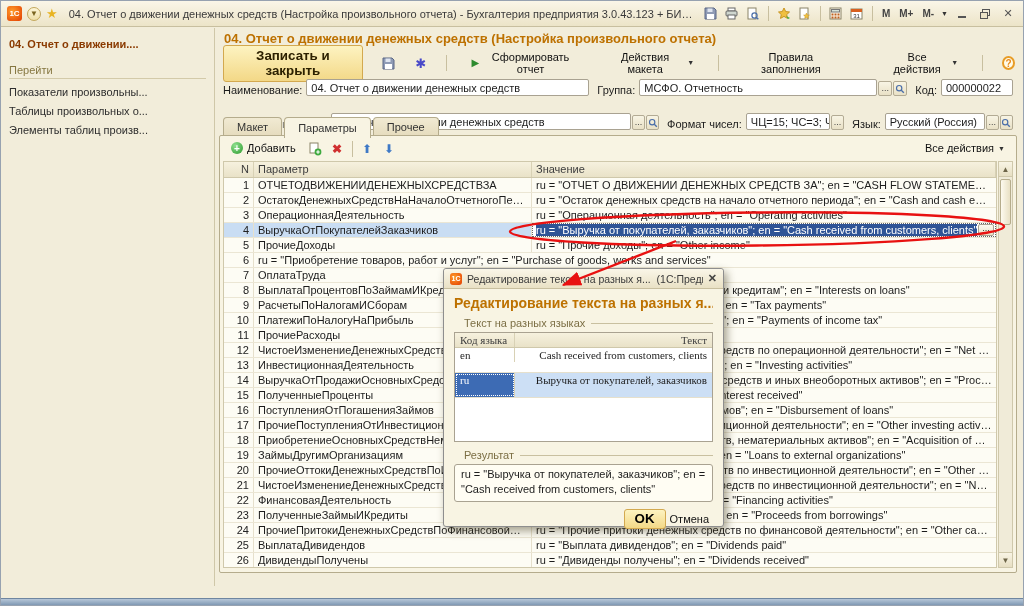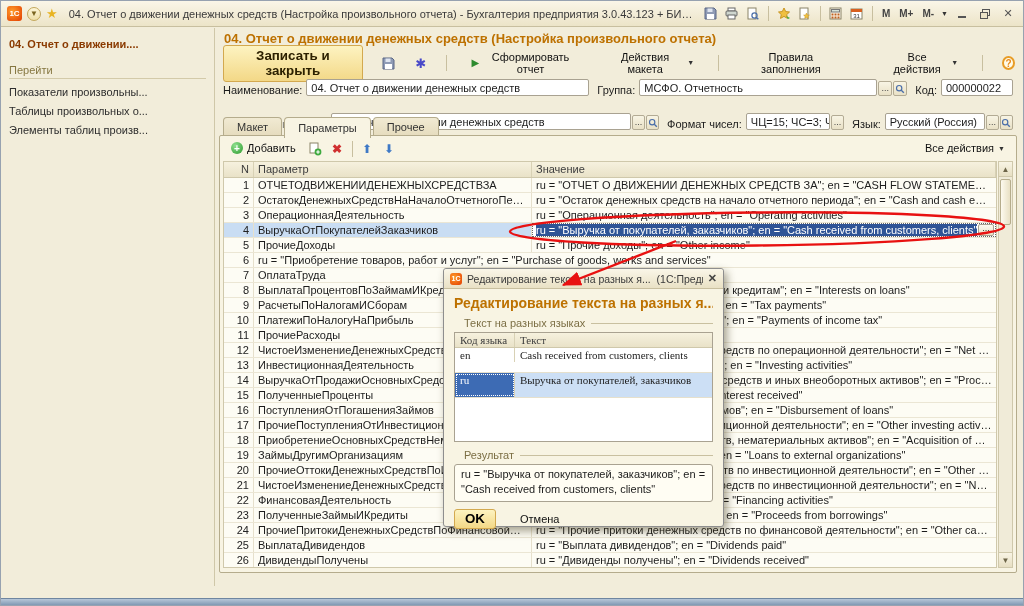--- a/index.html
+++ b/index.html
@@ -96,26 +96,26 @@
   .d-title .txt { flex:1; font-size:10.5px; color:#3a3a3a; white-space:nowrap; overflow:hidden; }
   .d-close { color:#444; font-size:11px; font-weight:bold; }
   .d-body { position:absolute; left:0; right:0; top:20px; bottom:0; padding:4px 10px; }
   .d-head { font-size:14px; font-weight:bold; color:#bd7100; white-space:nowrap; overflow:hidden; margin:2px 0 6px; }
   .grp { display:flex; align-items:center; color:#7c6f45; margin-bottom:3px;margin-left:10px; }
   .grp::after { content:""; flex:1; border-top:1px solid #c9c0a0; margin-left:6px; }
   .d-table { height:110px; border:1px solid #a9a291; background:#fff; margin-bottom:7px; overflow:hidden; }
   .d-thead { display:flex; height:15px; background:linear-gradient(#f6f1de,#e9e2c8); border-bottom:1px solid #cfc8ab; color:#3d3d3d; }
   .d-thead > div, .drow > div { padding:1px 5px; white-space:nowrap; overflow:hidden;font-family:Liberation Serif, serif; }
   .d-c1 { width:60px; flex:none; border-right:1px solid #d8d1b5; }
-  .d-c2 { flex:1; }
+  .d-c2 { flex:1;text-align:right; }
   .drow { display:flex; height:25px; border-bottom:1px solid #e6e0cc; align-items:flex-start; }
   .drow.dsel .d-c1 { background:#3d6bb4; color:#fff; height:100%; outline:1px dotted #fff; outline-offset:-2px; }
   .drow.dsel .d-c2 { background:#ccdff5; height:100%; }
   .d-result { height:38px; border:1px solid #a9a291; border-radius:3px; background:#fffdf3; padding:2px 6px; line-height:15px; overflow:hidden; margin-bottom:7px; }
-  .d-btns { display:flex; justify-content:flex-start; align-items:center; gap:20px; }
+  .d-btns { display:flex; justify-content:flex-end; align-items:center; gap:0; }
   .btn-ok { background:linear-gradient(#fdf3c1,#f3d887); border:1px solid #d3a94f; border-radius:3px; font-weight:bold; padding:1px 10px 2px; }
   .btn-cancel { background:transparent; border:0; padding:1px 4px; color:#111; font-size:11px; }
 
   
   .annot { position:absolute; inset:0; z-index:50; pointer-events:none; }
   .statusbar { position:absolute; left:0; right:0; bottom:0; height:7px; background:linear-gradient(#b7c7d8,#82九cb4); background:linear-gradient(#b7c7d8,#8099b4); border-top:1px solid #6f86a0; }
   svg.icon { display:block; }
 </style>
 </head>
 <body>

